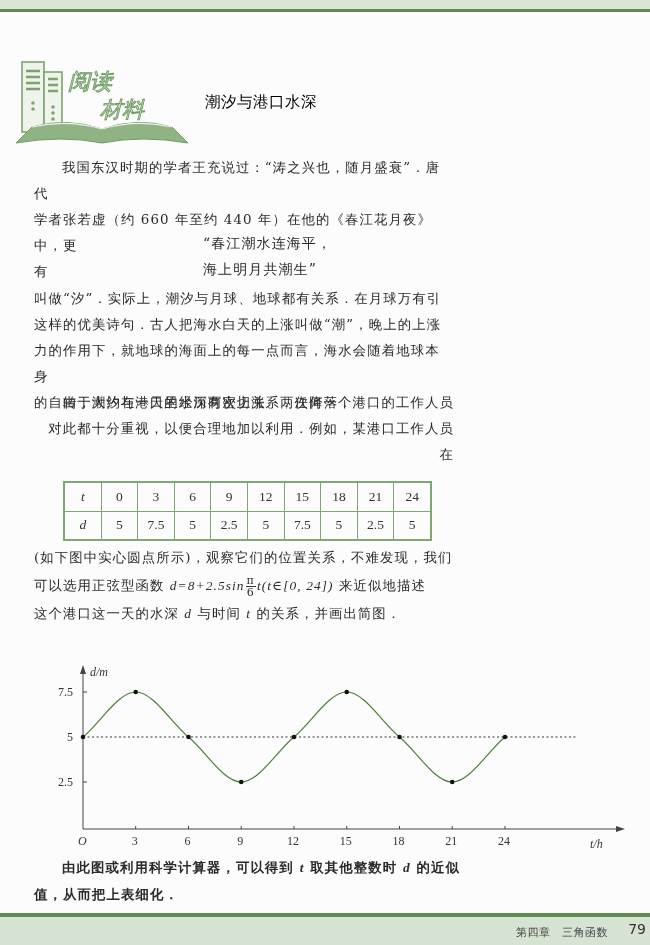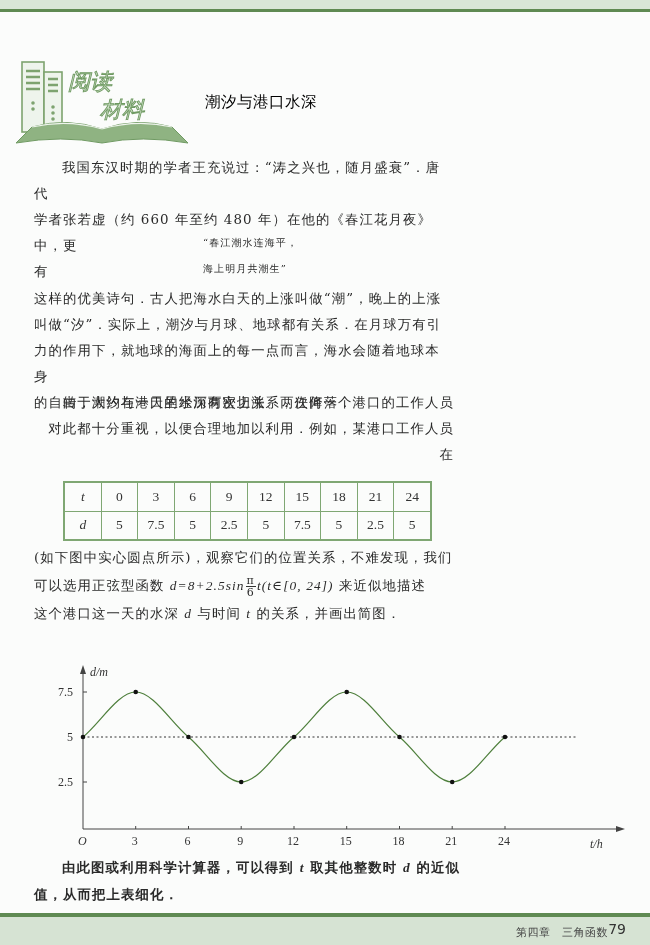--- a/index.html
+++ b/index.html
@@ -12,21 +12,21 @@
   .top-band { position:absolute; left:0; top:0; width:650px; height:9px; background:#d9e6d7; }
   .top-rule { position:absolute; left:0; top:9px; width:650px; height:3px; background:#5f8a52; }
 
   .logo { position:absolute; left:12px; top:57px; width:180px; height:92px; }
   .title { position:absolute; left:205px; top:92px; font-family:"DejaVu Sans","Liberation Sans",sans-serif;
            font-size:15.5px; color:#000000; letter-spacing:0.5px; }
 
   .para { position:absolute; left:30px; width:360px; font-size:13.4px; line-height:26px;
           letter-spacing:1.1px; margin:4px; }
   .para .indent { display:inline-block; width:28px; }
-  .poem { position:absolute; left:203px; font-size:10px; line-height:26px; letter-spacing:1.1px; }
+  .poem { position:absolute; left:203px; font-size:14px; line-height:26px; letter-spacing:1.1px; }
   .poem div { white-space:nowrap; }
   .math { font-style:italic; font-family:"Liberation Serif","DejaVu Serif",serif; }
 
   table.data {
     position:absolute; left:63px; top:481px; border-collapse:collapse;
     font-family:"Liberation Serif","DejaVu Serif",serif; font-size:13.5px; color:#333;
   }
   table.data td { border:1px solid #7fa773; width:35.6px; height:27.5px; text-align:center; padding:0; }
   table.data { border:2px solid #7fa773; }
   table.data td.hdr { font-style:italic; }
@@ -35,21 +35,21 @@
   .frac span { display:block; }
   .frac .num { border-bottom:1px solid #333; padding:0 1px; }
 
   svg.chart { position:absolute; left:0; top:655px; }
   .chart text { font-family:"Liberation Serif","DejaVu Serif",serif; font-size:12px; fill:#333; }
 
   .footer-rule { position:absolute; left:0; top:913px; width:650px; height:4px; background:#5f8a52; }
   .footer-band { position:absolute; left:0; top:917px; width:650px; height:28px; background:#d6e3d3; }
   .footer-text { position:absolute; right:42px; top:925px; font-family:"DejaVu Sans","Liberation Sans",sans-serif;
                  font-size:11px; color:#444; letter-spacing:0.5px; }
-  .page-num { position:absolute; right:24px; top:921px; font-family:"DejaVu Sans","Liberation Sans",sans-serif;
+  .page-num { position:absolute; right:4px; top:921px; font-family:"DejaVu Sans","Liberation Sans",sans-serif;
               font-size:14px; color:#333; }
 </style>
 </head>
 <body>
 
 <div class="top-band"></div>
 <div class="top-rule"></div>
 
 <svg class="logo" viewBox="0 0 180 92" width="180" height="92">
   <g fill="none" stroke="#7da36f" stroke-width="1.6">
@@ -71,32 +71,32 @@
   <path d="M4 86 L20 70 Q55 60 90 72 Q125 60 160 70 L176 86 Q130 78 90 86 Q50 78 4 86 Z" fill="#8fb382" stroke="#6f9a62" stroke-width="1"></path>
   <path d="M20 70 Q55 62 90 72 M90 72 Q125 62 160 70" fill="none" stroke="#eef4ec" stroke-width="1.2"></path>
   <text x="56" y="32" font-size="22" fill="#cfe0c9" stroke="#6f9a62" stroke-width="0.9" font-style="italic" font-family="DejaVu Serif, serif">阅读</text>
   <text x="88" y="60" font-size="22" fill="#cfe0c9" stroke="#6f9a62" stroke-width="0.9" font-style="italic" font-family="DejaVu Serif, serif">材料</text>
 </svg>
 
 <div class="title">潮汐与港口水深</div>
 
 <div class="para" style="top:151px;width:420px;">
   <div><span class="indent"></span><span>我国东汉时期的学者王充说过：“涛之兴也，随月盛衰”．唐代</span></div>
-  <div>学者张若虚（约 660 年至约 480 年）在他的《春江花月夜》中，更</div>
+  <div>学者张若虚（约 660 年至约 440 年）在他的《春江花月夜》中，更</div>
   <div>有</div>
 </div>
 
 <div class="poem" style="top:230px;">
   <div>“春江潮水连海平，</div>
   <div>海上明月共潮生”</div>
 </div>
 
 <div class="para" style="top:282px;width:420px;">
+  <div>叫做“汐”．实际上，潮汐与月球、地球都有关系．在月球万有引</div>
   <div>这样的优美诗句．古人把海水白天的上涨叫做“潮”，晚上的上涨</div>
-  <div>叫做“汐”．实际上，潮汐与月球、地球都有关系．在月球万有引</div>
   <div>力的作用下，就地球的海面上的每一点而言，海水会随着地球本身</div>
   <div>的自转，大约在一天里经历两次上涨、两次降落．</div>
 </div>
 
 <div class="para" style="top:386px;width:420px;text-align:right;">
   <div><span class="indent"></span><span>由于潮汐与港口的水深有密切关系，任何一个港口的工作人员</span></div>
   <div>对此都十分重视，以便合理地加以利用．例如，某港口工作人员在</div>
 </div>
 
 <table class="data">

